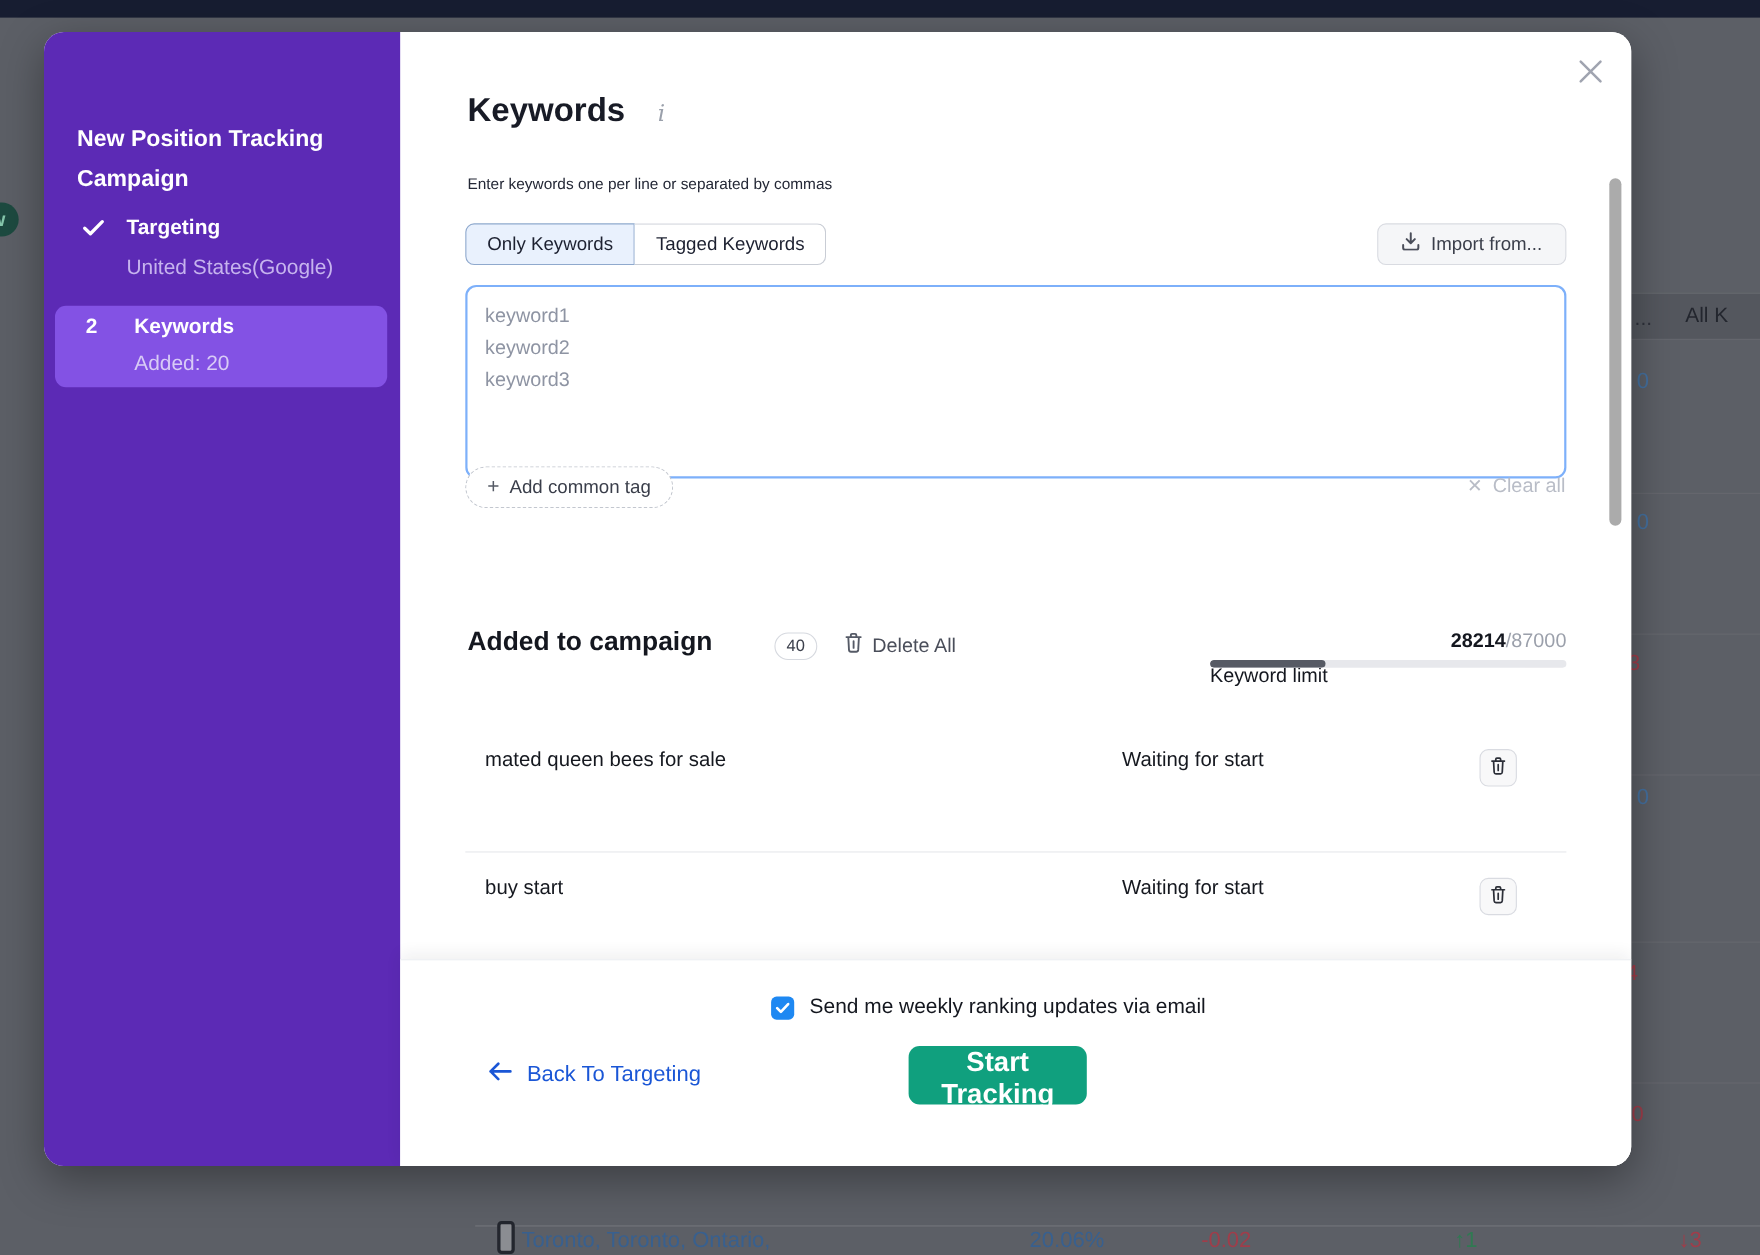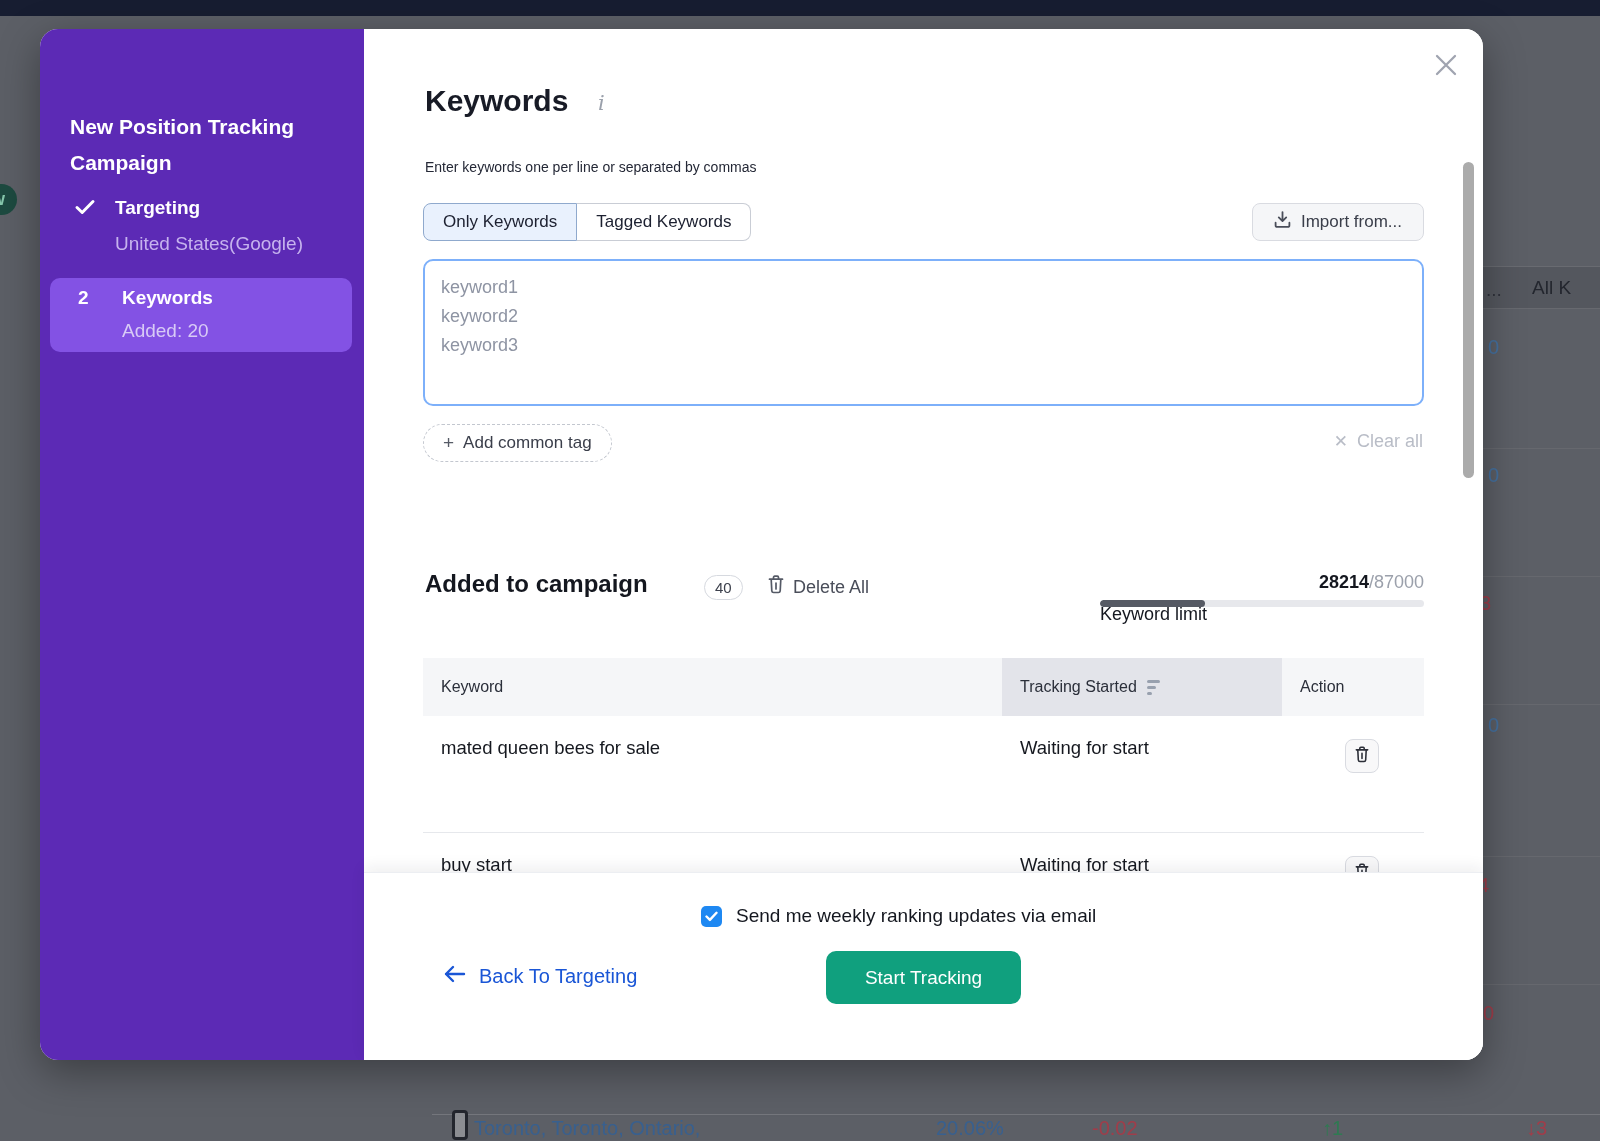--- a/index.html
+++ b/index.html
@@ -59,21 +59,21 @@
 
   .tabs{position:absolute;left:59px;top:174px;height:38px;display:inline-flex;}
   .tab{height:38px;padding:0 19px;font-size:17px;color:#1c2030;display:flex;align-items:center;
        background:#fff;border:1px solid #c9cdd5;cursor:pointer;}
   .tab.active{background:#e9f1fd;border-color:#8fa9cd;border-radius:8px 0 0 8px;}
   .tab.rest{border-left:none;border-radius:0 8px 8px 0;}
   .import-btn{position:absolute;right:59px;top:174px;height:38px;padding:0 21px;display:flex;
               align-items:center;gap:10px;background:#f5f6f8;border:1px solid #d9dbe1;border-radius:8px;
               font-size:17px;color:#3a3e4a;cursor:pointer;}
 
-  .kw-textarea{position:absolute;left:59px;top:230px;width:1001px;height:147px;border:2px solid #7db0fa;
+  .kw-textarea{position:absolute;left:59px;top:230px;width:1001px;height:176px;border:2px solid #7db0fa;
                border-radius:10px;padding:12px 16px;font-size:18px;line-height:29px;resize:none;
                color:#1c2030;outline:none;}
   .kw-textarea::placeholder{color:#8e94a3;white-space:pre-line;}
 
   .tag-btn{position:absolute;left:59px;top:395px;height:38px;padding:0 19px;display:flex;align-items:center;
            gap:9px;background:#fff;border:1px dashed #c3c7cf;border-radius:19px;font-size:17px;
            color:#3a3e4a;cursor:pointer;}
   .tag-btn .plus{font-size:19px;color:#565b66;}
   .clear-all{position:absolute;right:60px;top:402px;display:flex;align-items:center;gap:9px;
              font-size:18px;color:#b9bdc7;}
@@ -119,22 +119,22 @@
                 background:#ababab;}
 
   .modal-footer{position:absolute;left:0;right:0;bottom:0;height:188px;background:#fff;z-index:5;
                 border-top:1px solid #eceef2;box-shadow:0 -5px 14px rgba(25,29,40,.07);}
   .email-row{position:absolute;left:337px;top:32px;display:flex;align-items:center;gap:14px;}
   .checkbox{width:21px;height:21px;border-radius:5px;background:#1e88f2;display:flex;align-items:center;
             justify-content:center;cursor:pointer;flex:0 0 auto;}
   .email-label{font-size:19px;color:#14171f;}
   .back-link{position:absolute;left:79px;top:92px;display:flex;align-items:center;gap:13px;
              font-size:20px;color:var(--link-blue,#1a56d6);background:none;border:none;padding:0;cursor:pointer;}
-  .start-btn{position:absolute;left:462px;top:78px;width:195px;height:53px;border:none;border-radius:10px;
-             background:var(--green,#10a07e);color:#fff;font-size:19px;font-weight:normal;cursor:pointer;}
+  .start-btn{position:absolute;left:462px;top:78px;width:162px;height:53px;border:none;border-radius:10px;
+             background:var(--green,#10a07e);color:#fff;font-size:25px;font-weight:bold;cursor:pointer;}
 </style>
 </head>
 <body>
 
 <div class="stage">
 
   <div class="topbar"></div>
 
   <div class="backdrop">
     <span class="new-pill">New</span>
@@ -242,36 +242,20 @@
         <span>Delete All</span>
       </button>
 
       <span class="limit-label">Keyword limit</span>
       <span class="limit-value"><span class="limit-used">28214</span><span class="limit-total">/87000</span></span>
       <div class="limit-bar">
         <div class="limit-fill"></div>
       </div>
 
       <div class="kw-table">
-        <div class="thead">
-          <div class="th th-keyword">
-            <span>Keyword</span>
-          </div>
-          <div class="th th-tracking">
-            <span>Tracking Started</span>
-            <span class="sort-icon">
-                <i></i>
-                <i></i>
-                <i></i>
-              </span>
-          </div>
-          <div class="th th-action">
-            <span>Action</span>
-          </div>
-        </div>
 
         <div class="trow first">
           <div class="td td-keyword">mated queen bees for sale</div>
           <div class="td td-status">Waiting for start</div>
           <div class="td td-action">
             <button class="trash-btn">
               <span>
                 <svg width="14" height="17" viewBox="0 0 16 19">
                     <path d="M1.5 4.2h13M5.5 4V2.4c0-.7.5-1.2 1.2-1.2h2.6c.7 0 1.2.5 1.2 1.2V4M3.2 4.5l.6 11.3c.1 1 .9 1.7 1.8 1.7h4.8c.9 0 1.7-.7 1.8-1.7l.6-11.3M8 8v6" stroke="#2c2f38" stroke-width="1.8" fill="none" stroke-linecap="round"></path>
                   </svg>

